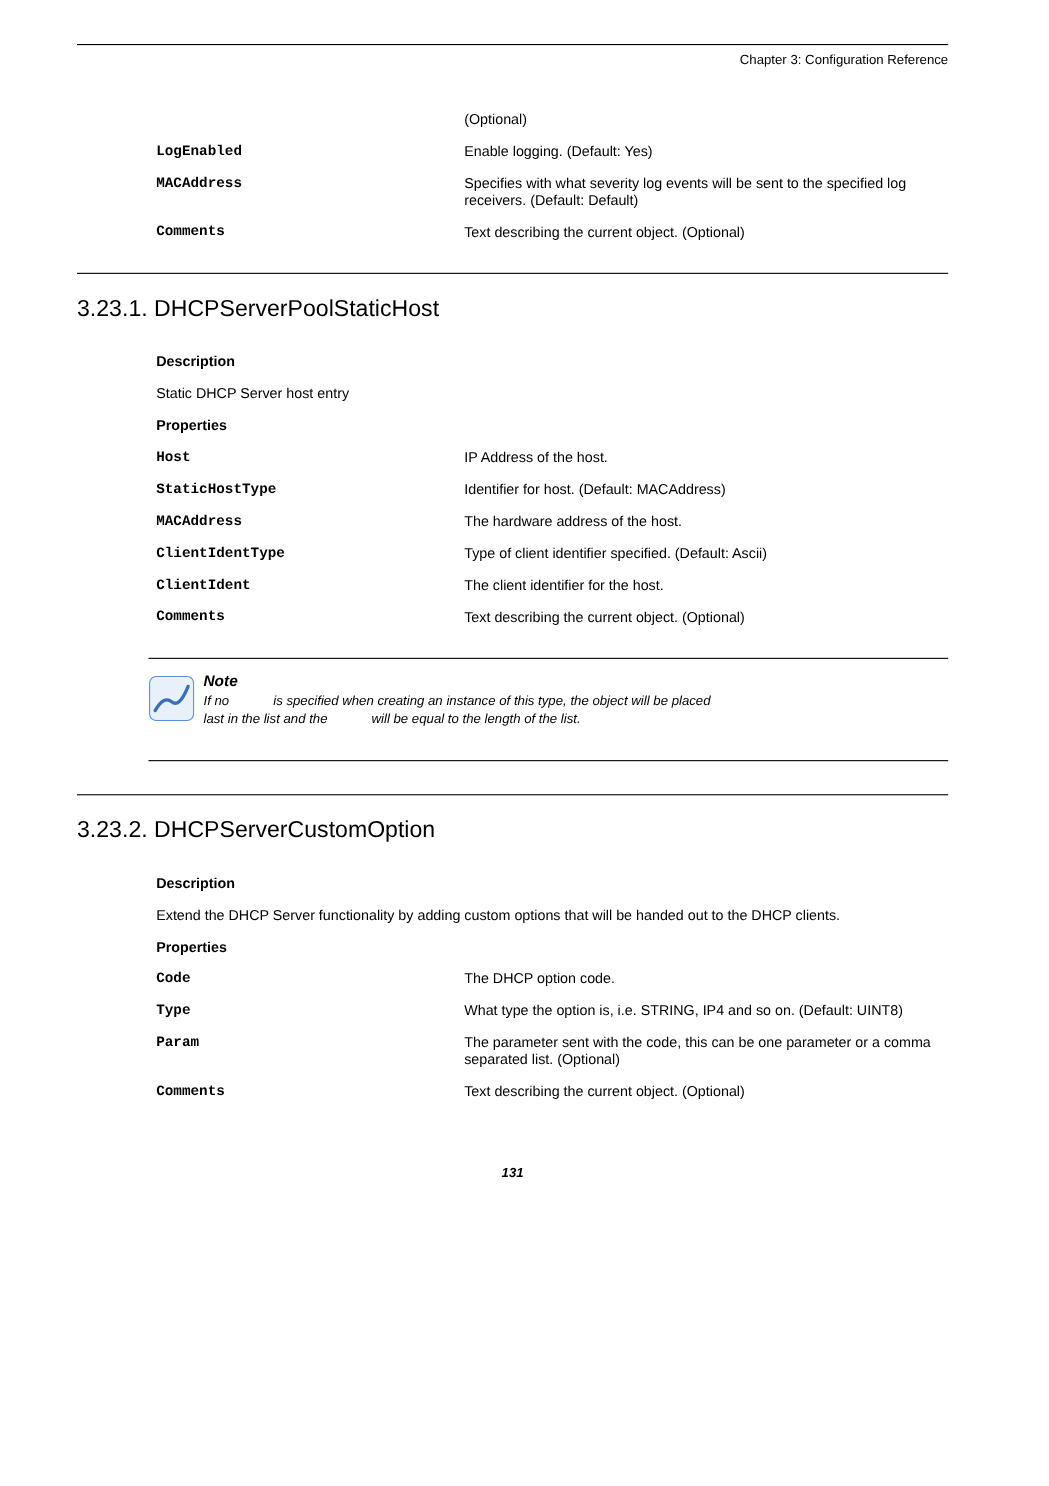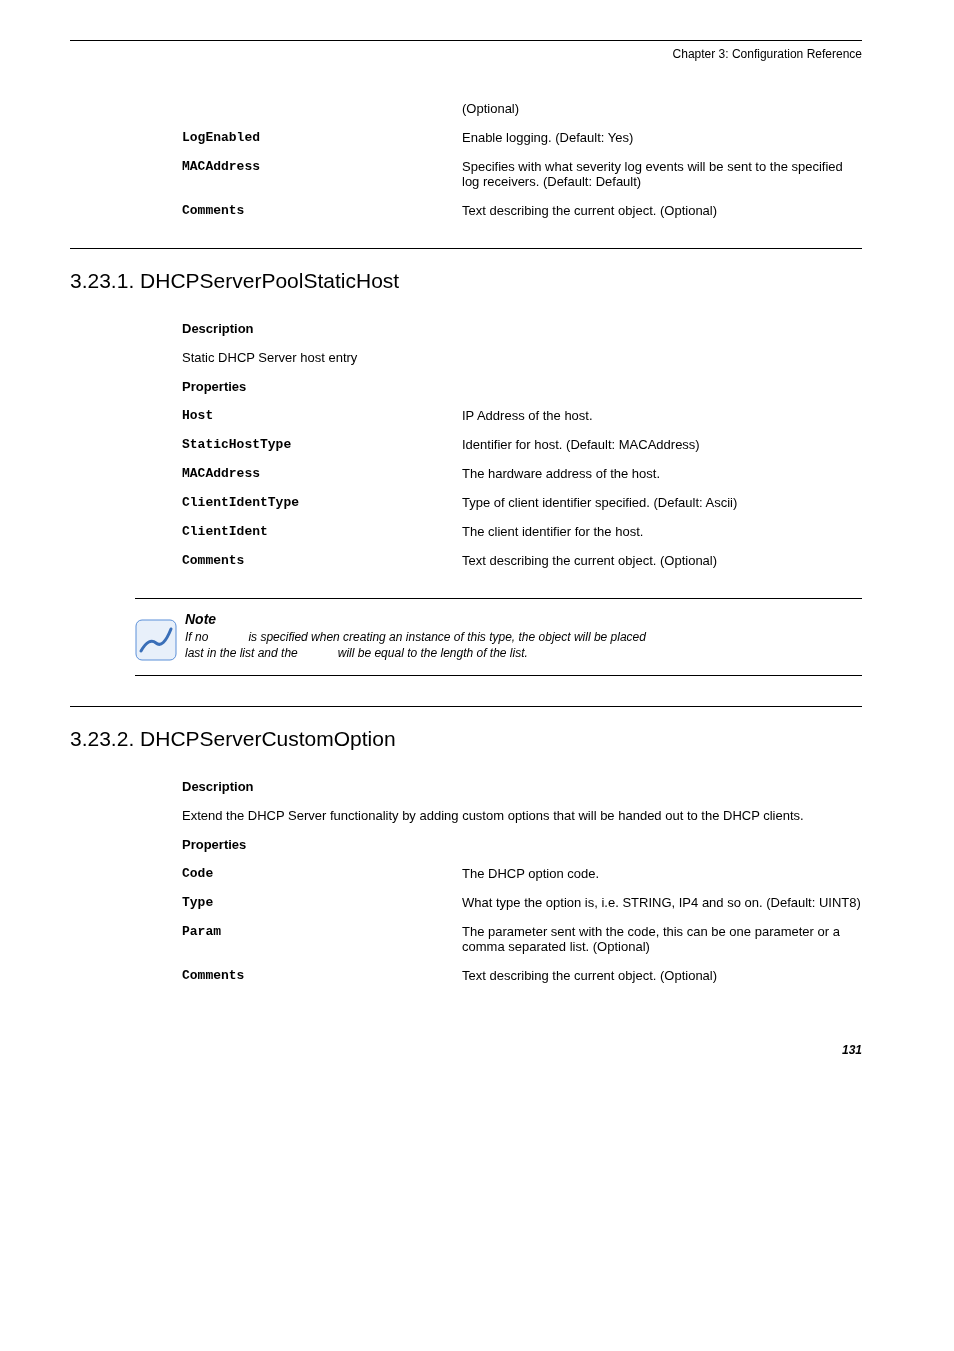--- a/index.html
+++ b/index.html
@@ -18,21 +18,21 @@
   .header-line {
     border-bottom: 1px solid #000;
     margin-bottom: 6px;
   }
   .chapter-title {
     text-align: right;
     font-size: 12px;
     margin-bottom: 40px;
   }
   .section-indent {
-    margin-left: 112px;
+    margin-left: 72px;
   }
   .prop-row {
     display: flex;
     margin-bottom: 14px;
   }
   .prop-label {
     width: 280px;
     font-weight: bold;
     flex-shrink: 0;
     font-family: Liberation Mono, monospace;
@@ -55,23 +55,23 @@
     margin: 14px 0 14px 0;
   }
   .desc-text {
     margin: 10px 0 14px 0;
   }
   .note-box {
     margin-left: 65px;
     margin-top: 30px;
     border-top: 1px solid #000;
     border-bottom: 1px solid #000;
-    padding: 10px 0 14px 0;
+    padding: 10px 0 30px 0;
     display: flex;
-    align-items: flex-end;
+    align-items: center;
   }
   .note-icon {
     width: 50px;
     flex-shrink: 0;
   }
   .note-icon svg {
     display: block;
   }
   .note-content {
     flex: 1;
@@ -82,21 +82,21 @@
     font-weight: bold;
     font-size: 14px;
     margin-bottom: 2px;
   }
   .note-body {
     font-style: italic;
     font-size: 12px;
     line-height: 1.35;
   }
   .page-number {
-    text-align: right;
+    text-align: center;
     font-style: italic;
     font-weight: bold;
     font-size: 12px;
     margin-top: 60px;
   }
   .justified {
     text-align: justify;
   }
 </style>
 </head>

